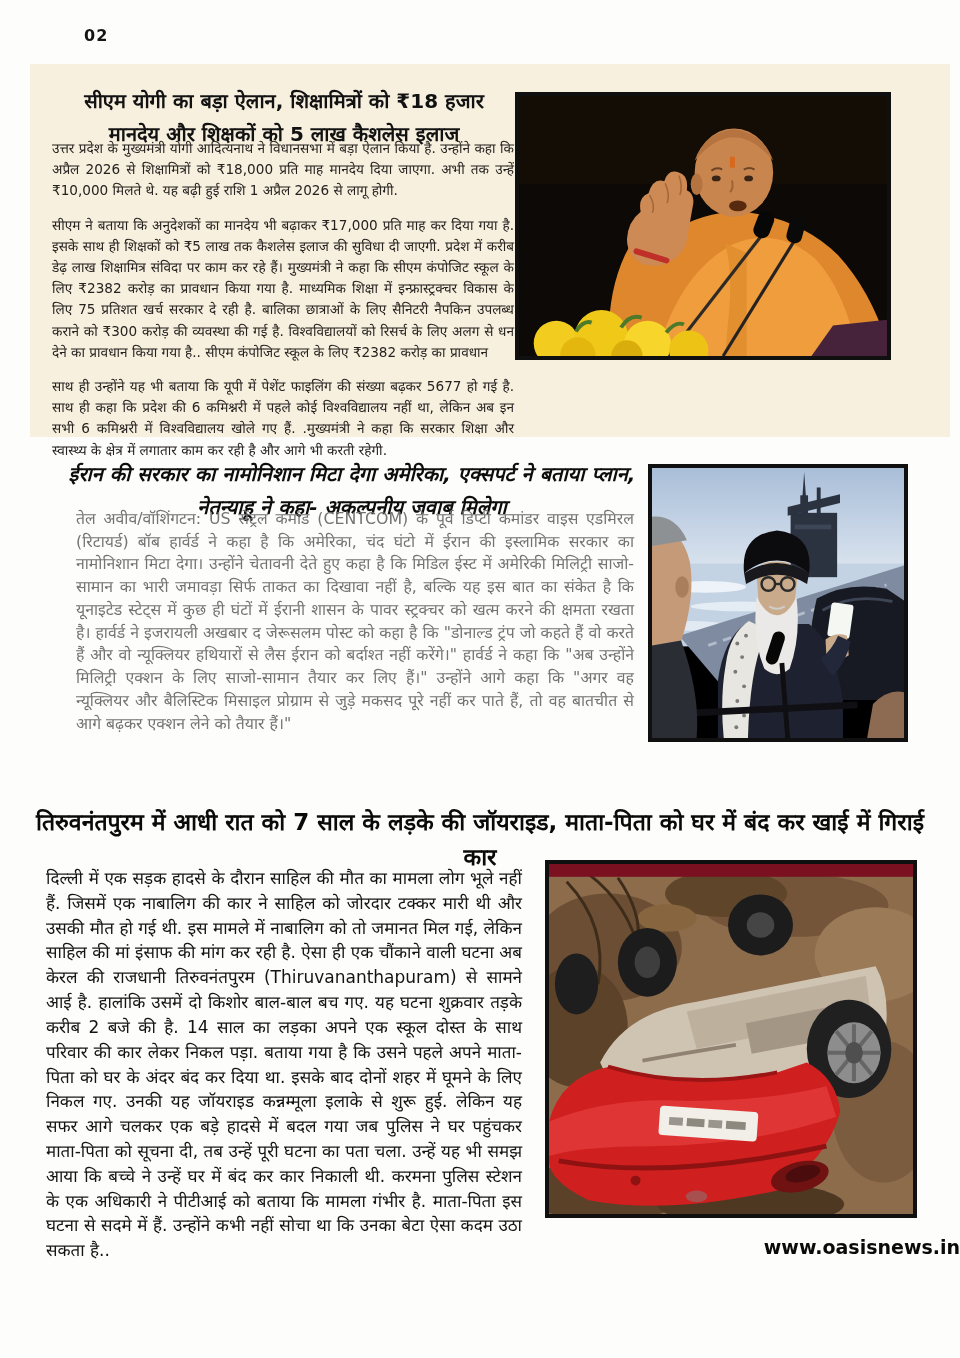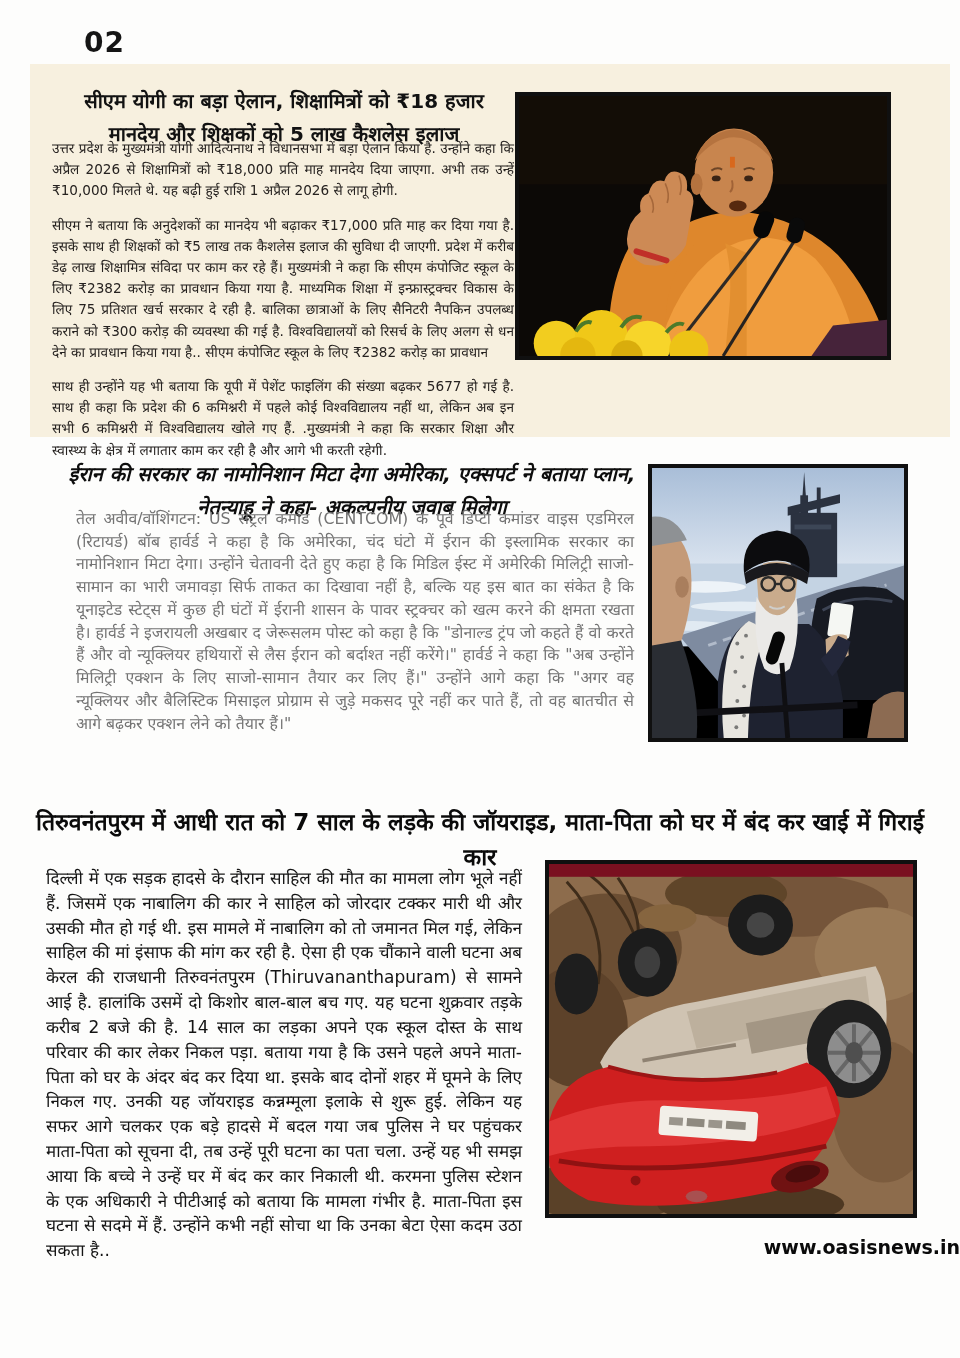--- a/index.html
+++ b/index.html
@@ -5,21 +5,21 @@
   html,body { margin:0; padding:0; }
   body {
     width:960px; height:1358px;
     background:#ffffff;
     font-family:"DejaVu Sans","Liberation Sans",sans-serif;
   }
   .page { position:relative; width:960px; height:1358px; overflow:hidden; background:#fdfdfc; }
 
   .page-number {
     position:absolute; left:84px; top:26px;
-    font-size:28px; font-weight:bold; color:#151515; letter-spacing:1px;
+    font-size:16px; font-weight:bold; color:#151515; letter-spacing:1px;
   }
 
   
   .panel1 {
     position:absolute; left:30px; top:64px; width:920px; height:373px;
     background:#f7f0df;
   }
   .h1 {
     position:absolute; left:26px; top:8px; width:456px;
     text-align:center; font-weight:bold; font-size:20px; line-height:1.65; color:#121212;

